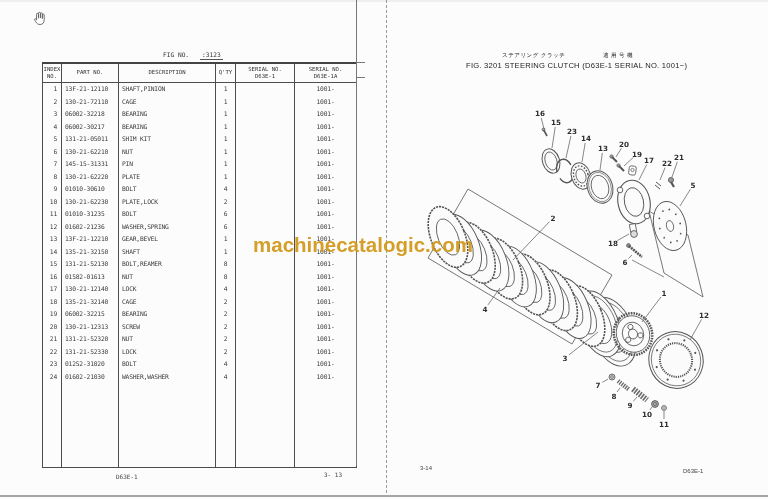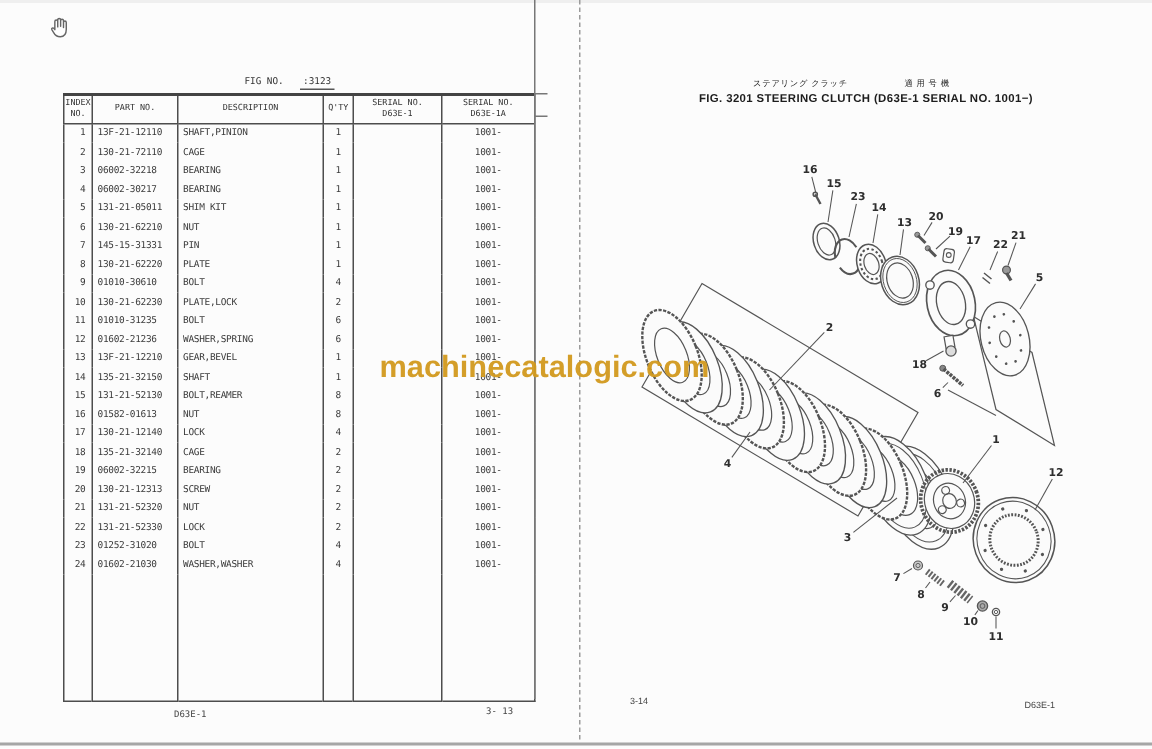--- a/index.html
+++ b/index.html
@@ -31,21 +31,21 @@
 
   .pageedge{position:absolute;left:356px;top:0;width:1px;height:466px;background:#777;}
   .tick{position:absolute;width:9px;height:1px;background:#777;}
   .fold{position:absolute;left:386px;top:0;height:493px;width:0;border-left:1px dashed #9b9b9b;}
 
   .ftr{position:absolute;font-family:"DejaVu Sans Mono",monospace;font-size:6px;color:#444;white-space:nowrap;}
   .ftr-sans{position:absolute;font-size:6px;color:#444;white-space:nowrap;}
 
   
   .jp{position:absolute;font-size:5.5px;color:#222;white-space:nowrap;letter-spacing:.5px;}
-  .figtitle{position:absolute;left:466px;top:61px;font-size:7.6px;font-weight:bold;color:#1d1d1d;
+  .figtitle{position:absolute;left:466px;top:61px;font-size:7.6px;font-weight:normal;color:#1d1d1d;
             letter-spacing:.25px;white-space:nowrap;}
   svg.diagram{position:absolute;left:390px;top:85px;width:378px;height:375px;}
   svg.diagram *{vector-effect:none;}
   .ln{stroke:#555;fill:none;}
   .paper{fill:#fbfbfb;}
 
   
   .watermark{position:absolute;left:253px;top:233px;font-size:20.5px;font-weight:bold;
              color:#D29A1E;opacity:.95;white-space:nowrap;z-index:30;
              font-family:"Liberation Sans",sans-serif;}

